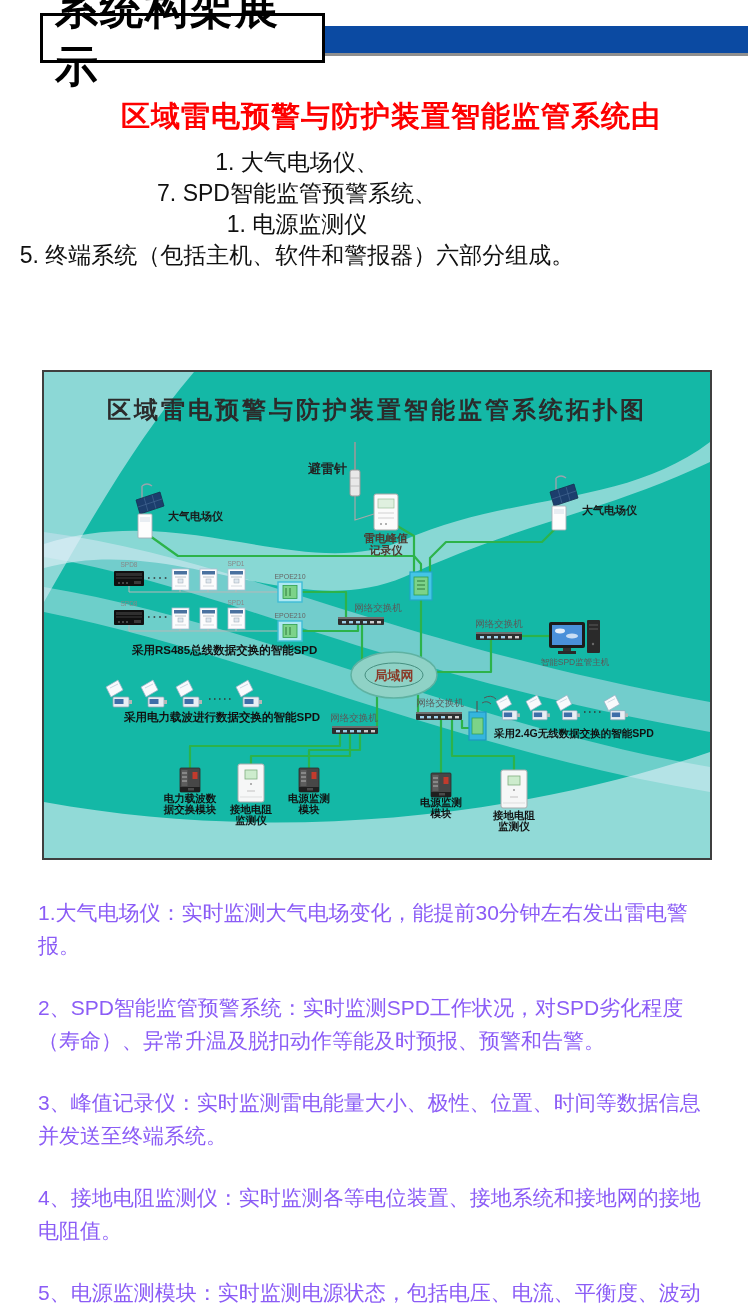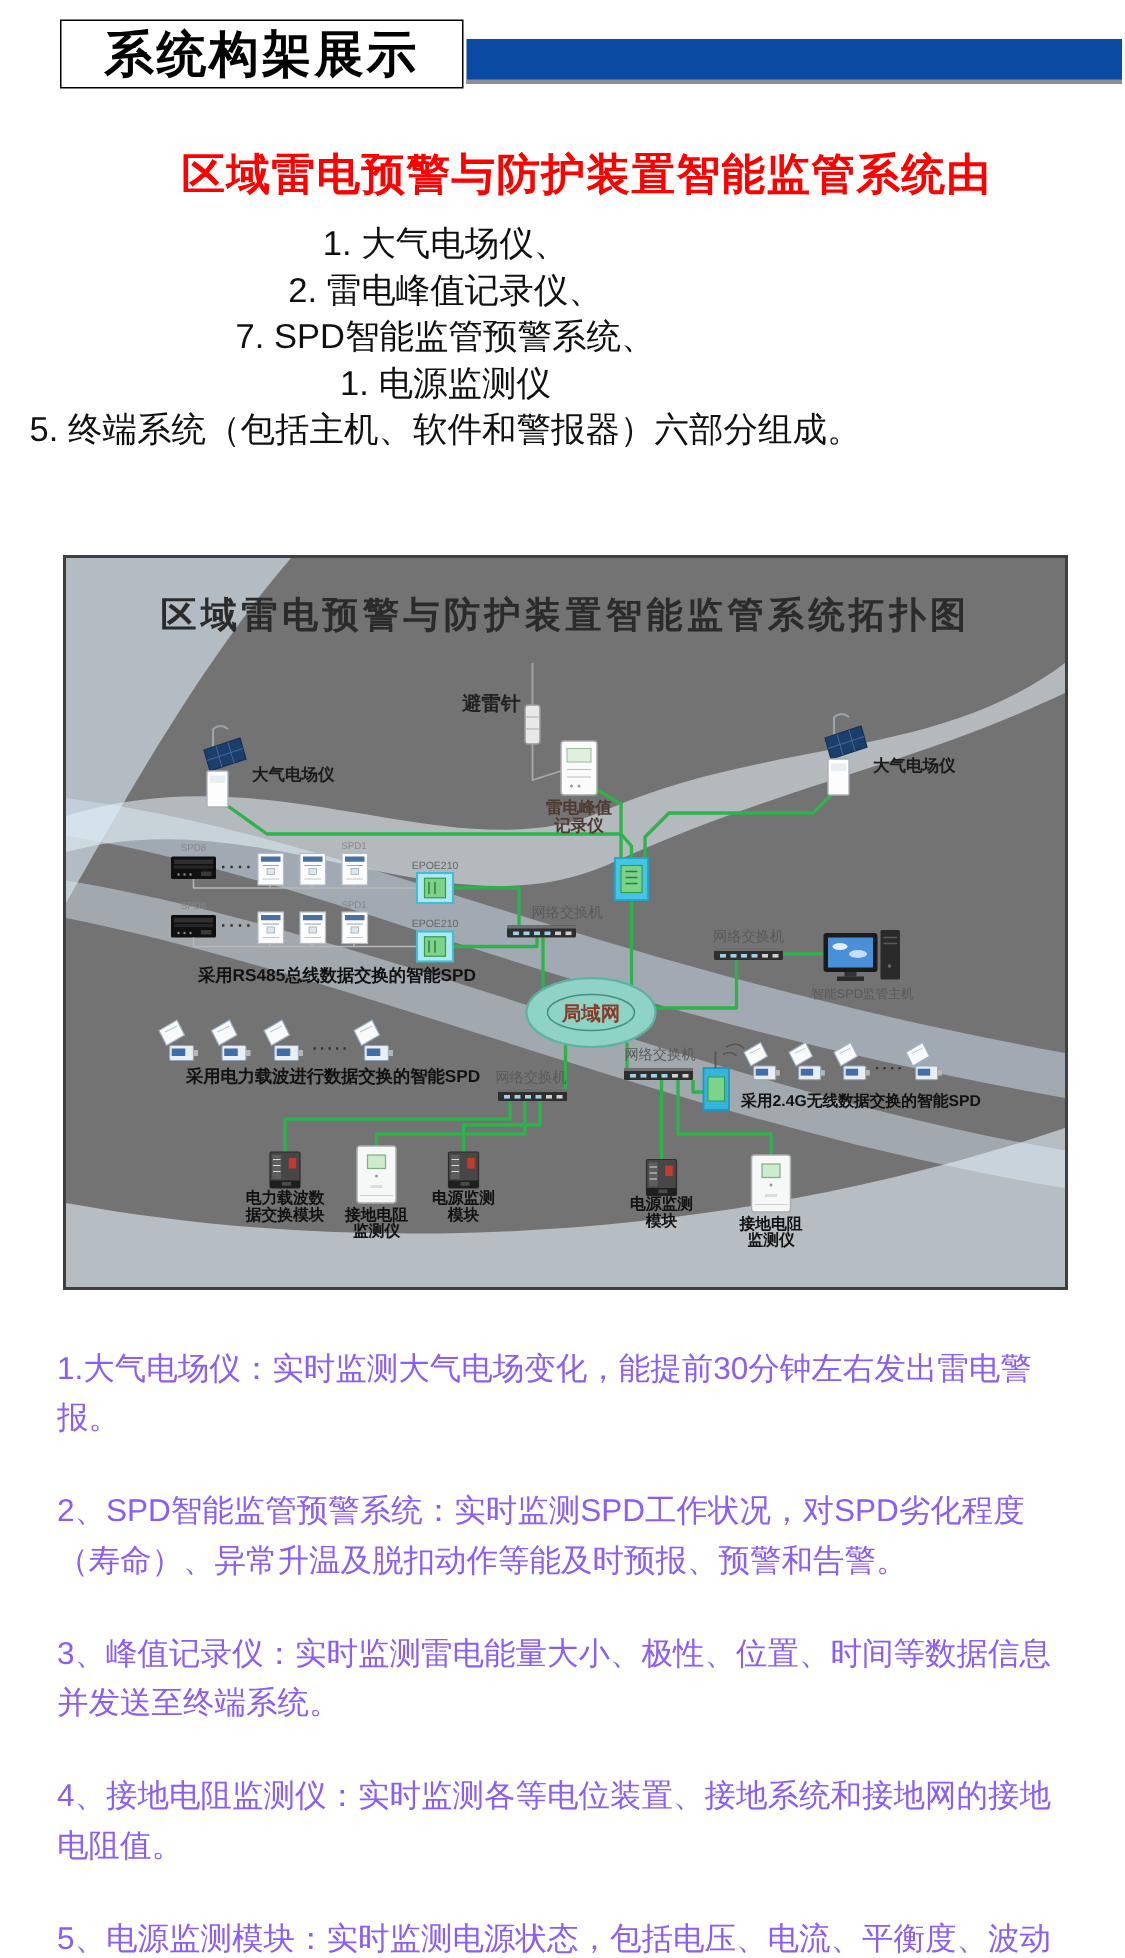--- a/index.html
+++ b/index.html
@@ -6,52 +6,51 @@
     --accent_blue:#0b4aa2;
     --title_red:#fe0000;
     --wire_green:#2cb34a;
     --lan_fill:#8fd2c6;
   }
   html,body{margin:0;padding:0;background:#fff;}
   .page{position:relative;width:750px;height:1305px;background:#fff;overflow:hidden;
         font-family:"Liberation Sans","DejaVu Sans",sans-serif;color:#1f1f1f;}
   
   .badge{position:absolute;left:40px;top:13px;width:267px;height:44px;background:#fff;
-         border:1px solid #000000;display:flex;align-items:center;justify-content:center;
-         font-size:33px;font-weight:700;color:#000;letter-spacing:2px;z-index:2;}
+         border:3px solid #000000;display:flex;align-items:center;justify-content:center;
+         font-size:43px;font-weight:700;color:#000;letter-spacing:2px;z-index:2;padding-left:12px;}
   .bluebar{position:absolute;left:311px;top:26px;width:437px;height:27px;
            background:var(--accent_blue);border-bottom:3px solid #8f8f8f;}
   
   .intro-title{position:absolute;left:16px;top:97px;width:750px;text-align:center;
                font-size:29px;font-weight:700;color:var(--title_red);letter-spacing:1px;}
   .intro-list{position:absolute;left:0;top:147px;width:594px;text-align:center;
               font-size:23px;line-height:31px;color:#101010;font-weight:500;}
   
   .diagram-box{position:absolute;left:42px;top:370px;width:666px;height:486px;
-               border:2px solid #3f3f3f;background:#737373;}
+               border:2px solid #3f3f3f;background:#14b8a6;}
   .diagram-box svg{display:block;}
   
   .desc{position:absolute;left:38px;top:896px;width:678px;}
   .desc p{margin:0 0 29px 0;font-size:21px;line-height:33px;color:#8b5cf6;}
   text{font-family:"Liberation Sans","DejaVu Sans",sans-serif;}
 </style>
 </head>
 <body>
 
 <div class="page">
 
   <div class="badge">
     <span>系统构架展示</span>
   </div>
   <div class="bluebar"></div>
 
   <div class="intro-title">区域雷电预警与防护装置智能监管系统由</div>
   <div class="intro-list">
     <div>1. 大气电场仪、</div>
-    <div>2. 雷电峰值记录仪、</div>
     <div>7. SPD智能监管预警系统、</div>
     <div>1. 电源监测仪</div>
     <div>5. 终端系统（包括主机、软件和警报器）六部分组成。</div>
   </div>
 
   <div class="diagram-box">
   <svg width="666" height="486" viewBox="0 0 666 486" xmlns="http://www.w3.org/2000/svg">
     <defs>
       <g id="g-switch">
         <rect x="0" y="2" width="46" height="8" rx="1" fill="#2e2e2e"></rect>

